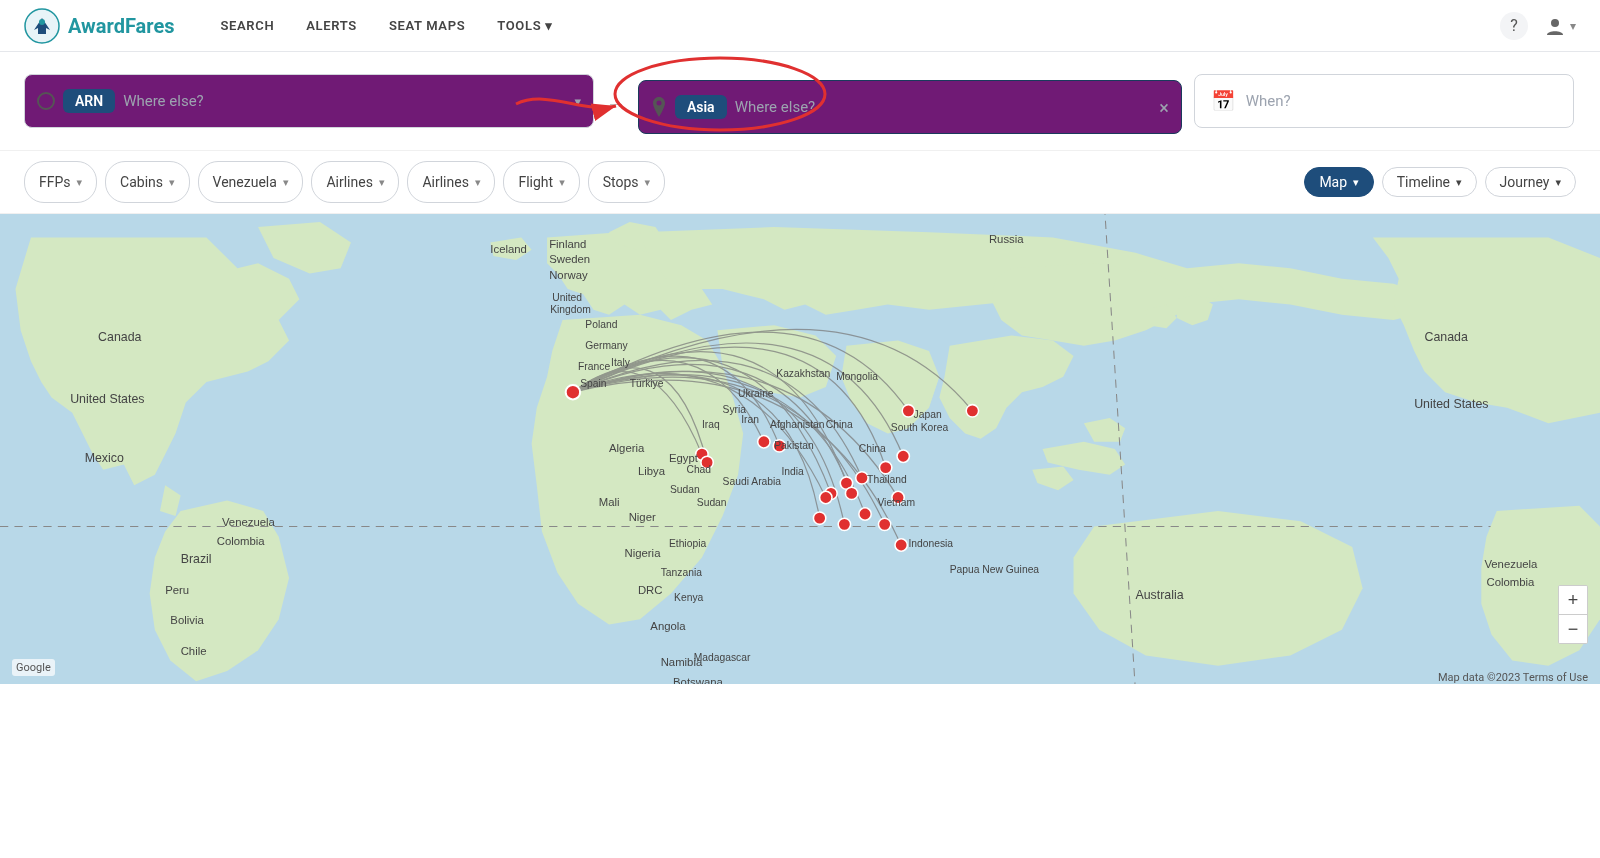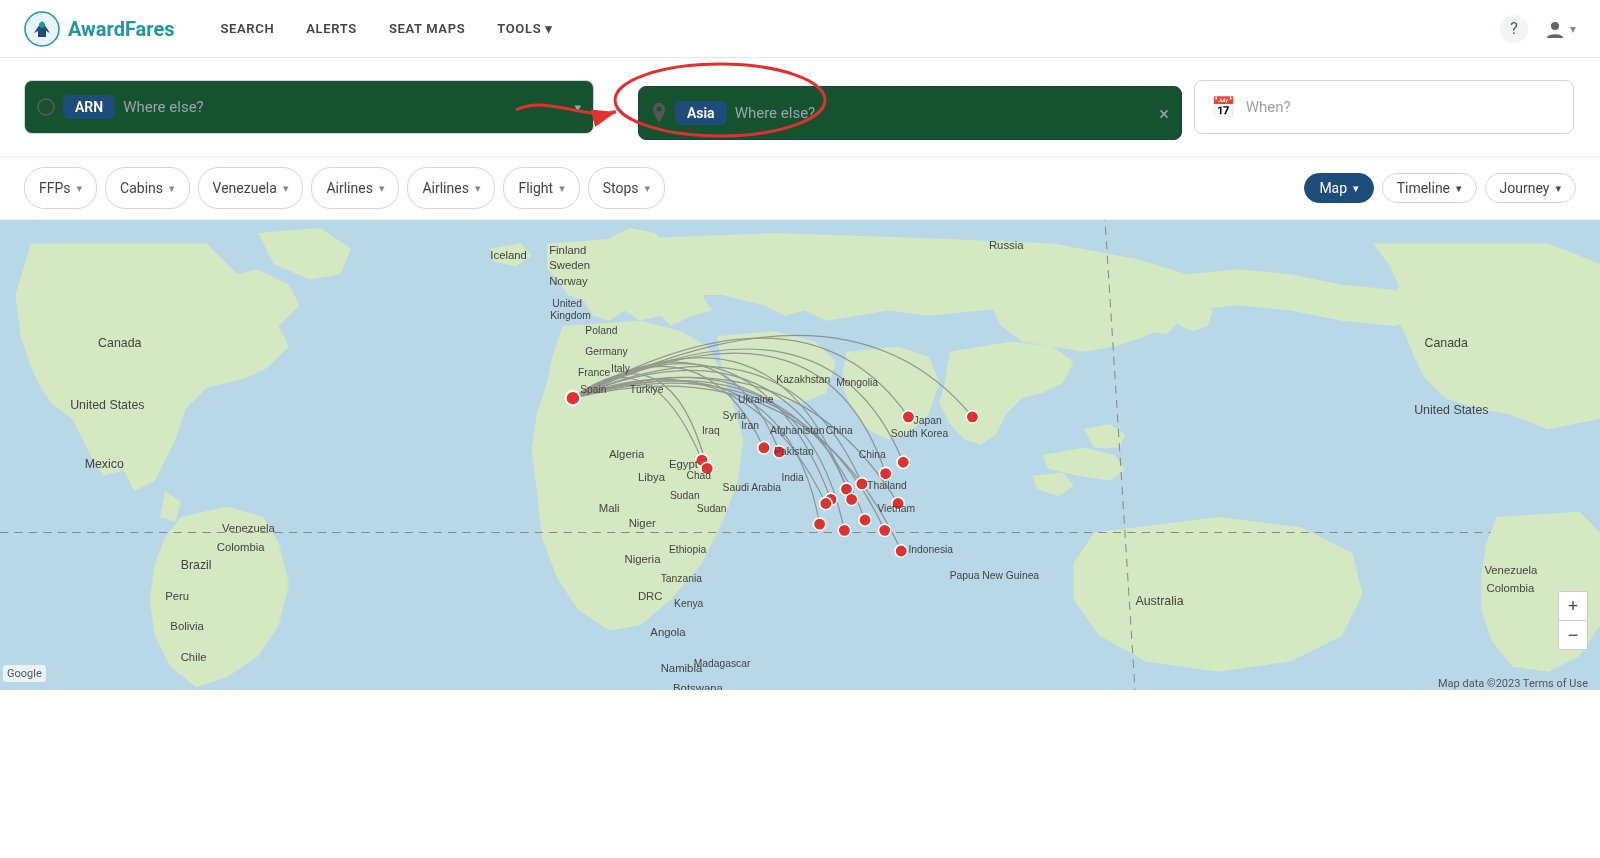--- a/index.html
+++ b/index.html
@@ -3,21 +3,21 @@
   <meta charset="utf-8">
   <style>
     * { box-sizing: border-box; margin: 0; padding: 0; }
     body { font-family: -apple-system, BlinkMacSystemFont, 'Segoe UI', Roboto, sans-serif; background: #fff; color: #333; }
 
     
     .header {
       display: flex;
       align-items: center;
       padding: 16px 24px;
-      height: 58px;
+      height: 52px;
       border-bottom: 1px solid #e5e7eb;
       background: #fff;
     }
     .logo-area {
       display: flex;
       align-items: center;
       gap: 8px;
       margin-right: 32px;
       text-decoration: none;
     }
@@ -87,21 +87,21 @@
       gap: 12px;
       max-width: 1550px;
     }
     .search-field {
       display: flex;
       align-items: center;
       border: 1.5px solid #d1d5db;
       border-radius: 8px;
       padding: 0 12px;
       height: 54px;
-      background: #14532d;
+      background: #701a75;
       gap: 8px;
       flex: 1;
     }
     .search-field.highlighted {
       border-color: #1a3a5c;
       margin-top: 12px;
     }
     .search-chip {
       background: #1e4d7b;
       color: #fff;
@@ -202,21 +202,21 @@
       overflow: hidden;
       background: #a8d8ea;
     }
     .map-svg {
       width: 100%;
       height: 100%;
     }
     .map-footer {
       position: absolute;
       bottom: 8px;
-      left: 3px;
+      left: 12px;
       font-size: 11px;
       color: #555;
       background: rgba(255,255,255,0.7);
       padding: 2px 4px;
       border-radius: 3px;
     }
     .map-footer-right {
       position: absolute;
       bottom: 0;
       right: 12px;

